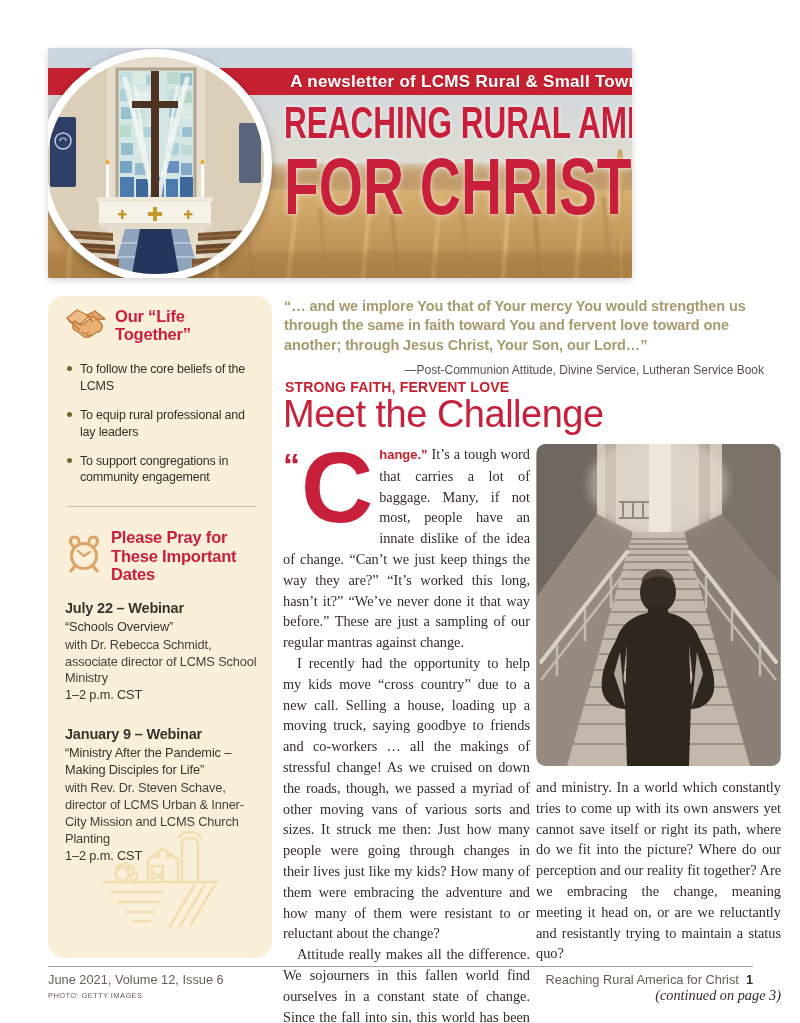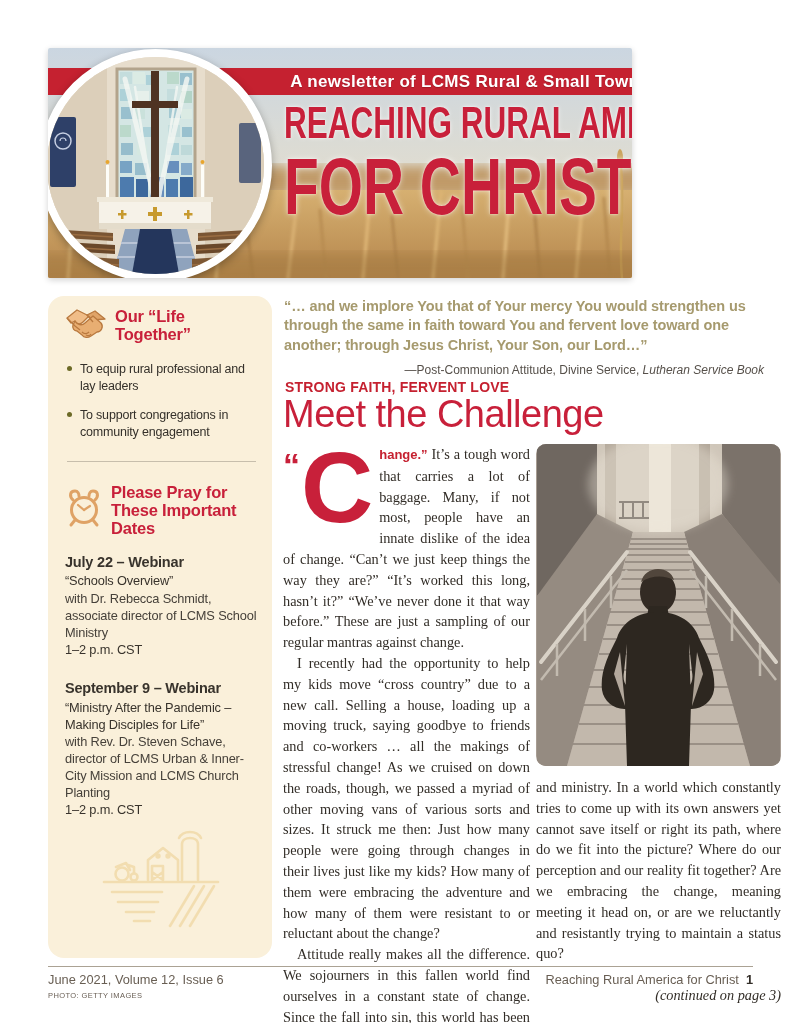--- a/index.html
+++ b/index.html
@@ -46,21 +46,21 @@
   
   #quote {
     position:absolute; left:284px; top:297px; width:480px;
     color:#a69a6e; font-weight:bold; font-size:14.5px; line-height:1.34;
     letter-spacing:-.1px;
   }
   #quote-attr {
     margin-top:7px; text-align:right; font-weight:normal;
     font-size:12px; color:#56504a; letter-spacing:0;
   }
-  #quote-attr .src { font-style:italic; }
+  #quote-attr .src { }
 
   
   #eyebrow {
     position:absolute; left:285px; top:379px;
     color:#c52130; font-weight:bold; font-size:14px; letter-spacing:.2px;
   }
   #headline {
     position:absolute; left:283px; top:393px;
     color:#c8203a; font-weight:normal; font-size:38px; letter-spacing:-.5px;
   }
@@ -428,20 +428,24 @@
               <path d="M17 26 c2 2 5 2 7 0 M21 29 c2 1 4 1 5 -1" fill="none"></path>
             </g>
           </svg>
         </span>
         <span class="sb-head-label">Our “Life Together”</span>
       </div>
 
       <div class="sb-bullets">
         <div class="sb-bullet">
           <span class="sb-dot"></span>
+          <span class="sb-bullet-text">To follow the core beliefs of the LCMS</span>
+        </div>
+        <div class="sb-bullet">
+          <span class="sb-dot"></span>
           <span class="sb-bullet-text">To equip rural professional and lay leaders</span>
         </div>
         <div class="sb-bullet">
           <span class="sb-dot"></span>
           <span class="sb-bullet-text">To support congregations in community engagement</span>
         </div>
       </div>
 
       <div class="sb-divider"></div>
 
@@ -468,21 +472,21 @@
       </div>
 
       <div class="sb-events">
         <div class="sb-event">
           <div class="ev-title">July 22 – Webinar</div>
           <div class="ev-sub">“Schools Overview”</div>
           <div class="ev-detail">with Dr. Rebecca Schmidt, associate director of LCMS School Ministry</div>
           <div class="ev-time">1–2 p.m. CST</div>
         </div>
         <div class="sb-event">
-          <div class="ev-title">September 9 – Webinar</div>
+          <div class="ev-title">January 9 – Webinar</div>
           <div class="ev-sub">“Ministry After the Pandemic – Making Disciples for Life”</div>
           <div class="ev-detail">with Rev. Dr. Steven Schave, director of LCMS Urban &amp; Inner-City Mission and LCMS Church Planting</div>
           <div class="ev-time">1–2 p.m. CST</div>
         </div>
       </div>
 
       <div id="farm-icon-wrap">
         <svg width="122" height="112" viewBox="0 0 122 112">
           <g stroke="#f2ddb0" stroke-width="2.6" fill="none" stroke-linecap="round" stroke-linejoin="round">
 

